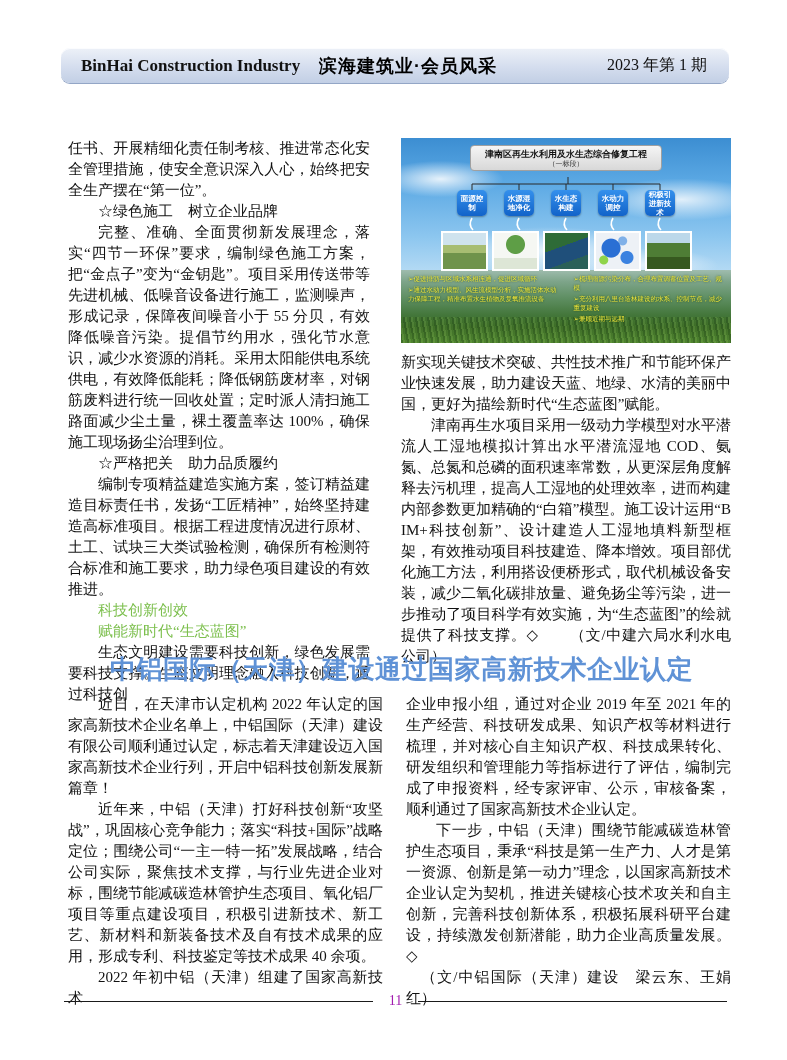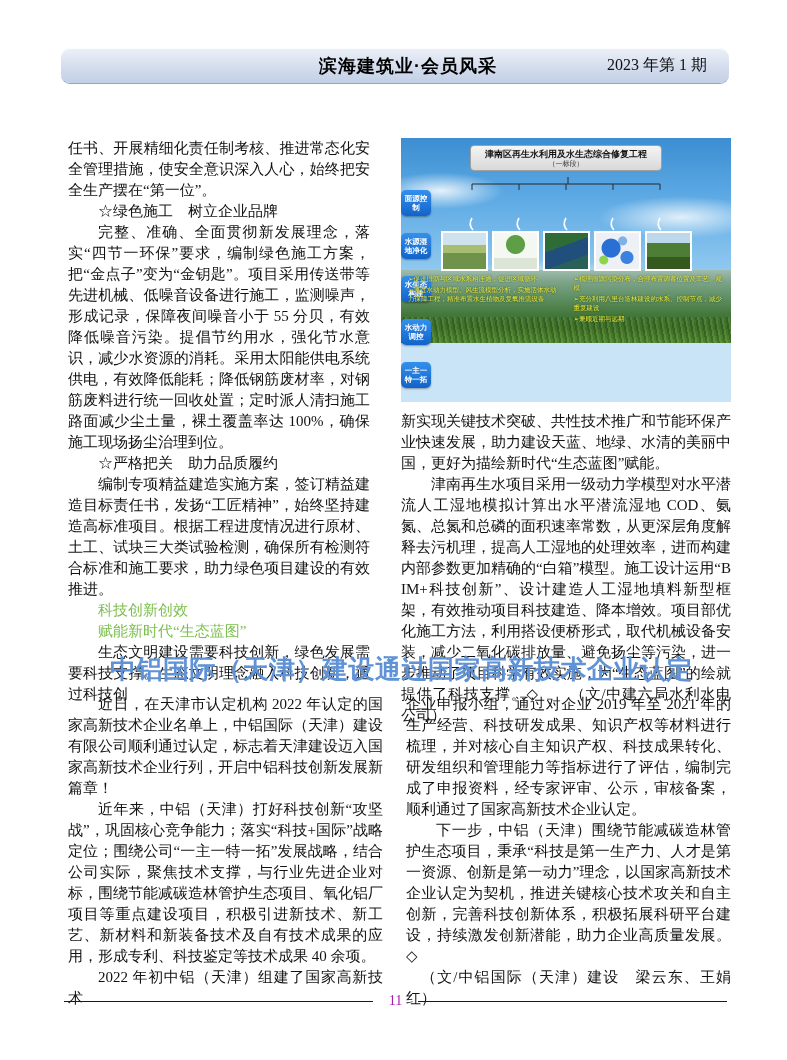--- a/index.html
+++ b/index.html
@@ -45,21 +45,21 @@
   
   .headline {
     position: absolute; top: 644px; left: 0; width: 787px;
     margin: 8px; text-align: center;
     font-family: "Liberation Sans", "DejaVu Sans", sans-serif;
     font-weight: bold; font-size: 26px; letter-spacing: 0.5px;
     color: var(--headline-blue, #5f92d6);
   }
   
   .figure {
-    position: relative; width: 330px; height: 264px; margin-bottom: 9px;
+    position: relative; width: 330px; height: 205px; margin-bottom: 9px;
     overflow: hidden;
     background: linear-gradient(180deg, #3c8ed2 0%, #5ca9e4 22%, #8cc6ef 48%, #b4daf4 65%, #c9e4f6 72%);
   }
   .fig-clouds {
     position: absolute; inset: 0;
     background:
       radial-gradient(ellipse 90px 26px at 12% 20%, rgba(255,255,255,.85), rgba(255,255,255,0) 70%),
       radial-gradient(ellipse 120px 30px at 85% 30%, rgba(255,255,255,.8), rgba(255,255,255,0) 70%),
       radial-gradient(ellipse 140px 34px at 45% 55%, rgba(255,255,255,.75), rgba(255,255,255,0) 70%),
       radial-gradient(ellipse 100px 24px at 75% 62%, rgba(255,255,255,.7), rgba(255,255,255,0) 70%);
@@ -77,21 +77,21 @@
     width: 192px; padding: 3px 2px 2px;
     background: linear-gradient(180deg, #f5f5f5, #d8d8d8);
     border: 1px solid #a0a0a0; border-radius: 4px; text-align: center;
   }
   .fig-title { font-family: "Liberation Sans", "DejaVu Sans", sans-serif; font-weight: bold;
                font-size: 9px; line-height: 11px; color: #111; }
   .fig-sub   { font-size: 7px; line-height: 8px; color: #333;
                font-family: "Liberation Sans", "DejaVu Sans", sans-serif; }
   .fig-lines { position: absolute; left: 0; top: 0; }
   .fig-boxes { position: absolute; top: 52px; left: 0; width: 330px;
-               display: flex; justify-content: center; gap: 17px; flex-direction: column; }
+               display: flex; justify-content: center; gap: 17px; }
   .fig-box {
     width: 30px; height: 26px; padding: 2px;
     background: linear-gradient(180deg, #3490ec, #1263c9);
     border-radius: 5px; box-shadow: 0 1px 2px rgba(0,0,0,.35);
     color: #fff; font-family: "Liberation Sans", "DejaVu Sans", sans-serif;
     font-weight: bold; font-size: 7.5px; line-height: 9px;
     display: flex; align-items: center; justify-content: center; text-align: center;
   }
   .fig-thumbs { position: absolute; top: 93px; left: 0; width: 330px;
                 display: flex; justify-content: center; gap: 4px; }
@@ -122,20 +122,21 @@
             display: flex; align-items: center; }
   .rule { flex: 1; height: 1px; background: #1a1a1a; }
   .pagenum { margin: 0 16px; font-size: 14px; color: #a21caf; line-height: 14px; }
 </style>
 </head>
 <body>
 
 <div class="page">
 
   <div class="header-bar">
+    <span class="hdr-left">BinHai Construction Industry</span>
     <span class="hdr-center">滨海建筑业·会员风采</span>
     <span class="hdr-right">2023 年第 1 期</span>
   </div>
 
   <div class="top-section">
     <div class="col-l">
       <p>任书、开展精细化责任制考核、推进常态化安全管理措施，使安全意识深入人心，始终把安全生产摆在“第一位”。</p>
       <p class="subhead">☆绿色施工　树立企业品牌</p>
       <p class="indent">完整、准确、全面贯彻新发展理念，落实“四节一环保”要求，编制绿色施工方案，把“金点子”变为“金钥匙”。项目采用传送带等先进机械、低噪音设备进行施工，监测噪声，形成记录，保障夜间噪音小于 55 分贝，有效降低噪音污染。提倡节约用水，强化节水意识，减少水资源的消耗。采用太阳能供电系统供电，有效降低能耗；降低钢筋废材率，对钢筋废料进行统一回收处置；定时派人清扫施工路面减少尘土量，裸土覆盖率达 100%，确保施工现场扬尘治理到位。</p>
       <p class="subhead">☆严格把关　助力品质履约</p>
@@ -169,21 +170,21 @@
         </svg>
         <div class="fig-title-box">
           <div class="fig-title">津南区再生水利用及水生态综合修复工程</div>
           <div class="fig-sub">（一标段）</div>
         </div>
         <div class="fig-boxes">
           <div class="fig-box">面源控制</div>
           <div class="fig-box">水源湿地净化</div>
           <div class="fig-box">水生态构建</div>
           <div class="fig-box">水动力调控</div>
-          <div class="fig-box">一主一特一拓</div>
+          <div class="fig-box">积极引进新技术</div>
         </div>
         <div class="fig-thumbs">
           <div class="thumb t1"></div>
           <div class="thumb t2"></div>
           <div class="thumb t3"></div>
           <div class="thumb t4"></div>
           <div class="thumb t5"></div>
         </div>
         <div class="fig-bullets">
           <div class="fb-col">

